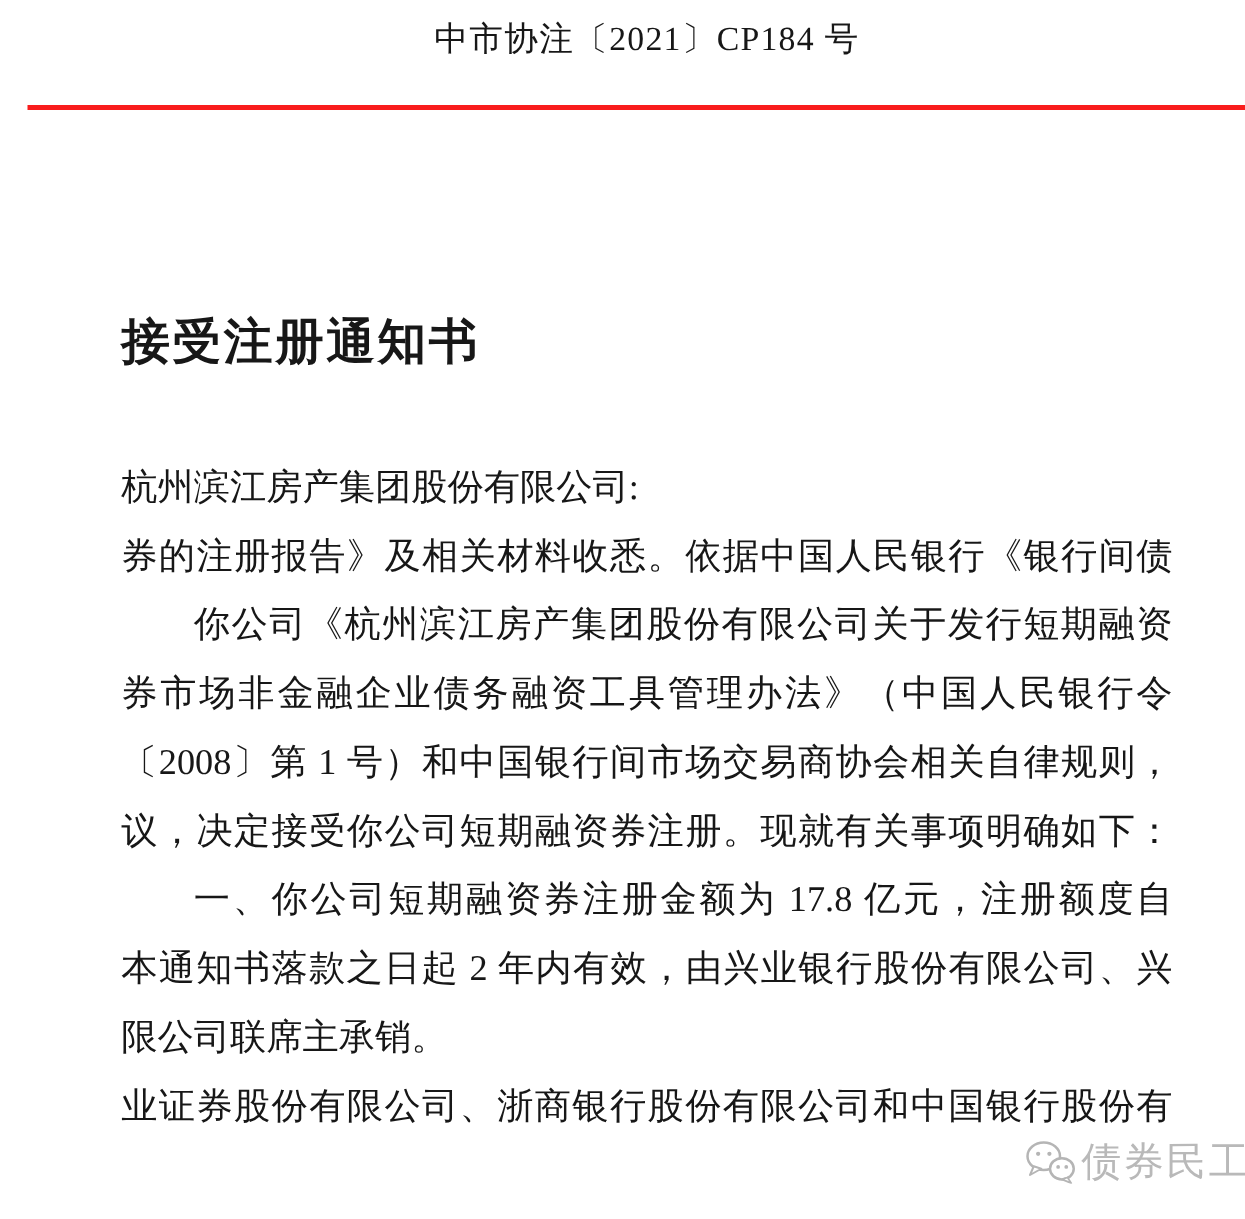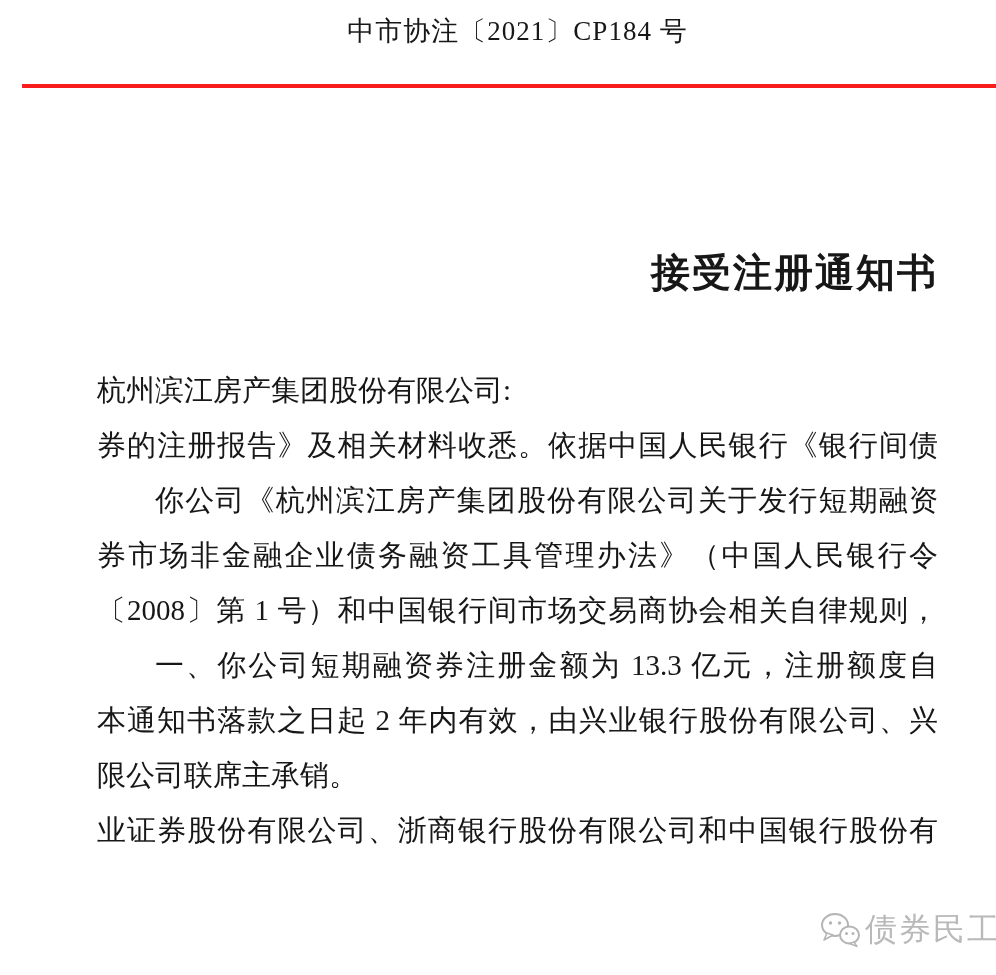--- a/index.html
+++ b/index.html
@@ -32,21 +32,21 @@
     right: 0;
     top: 84px;
     height: 4px;
   }
   .doc-title {
     position: absolute;
     top: 246px;
     left: 97px;
     right: 58px;
     margin: 0;
-    text-align: right;
+    text-align: left;
     font-size: 39px;
     font-weight: bold;
     letter-spacing: 2px;
     white-space: nowrap;
   }
   .doc-body {
     position: absolute;
     top: 363px;
     left: 97px;
     right: 58px;
@@ -98,21 +98,22 @@
   <div class="red-rule" style="background:#f91c1c"></div>
 
   <h1 class="doc-title">接受注册通知书</h1>
 
   <div class="doc-body">
     <div class="line">杭州滨江房产集团股份有限公司:</div>
     <div class="line j">券的注册报告》及相关材料收悉。依据中国人民银行《银行间债</div>
     <div class="line j ind">你公司《杭州滨江房产集团股份有限公司关于发行短期融资</div>
     <div class="line j">券市场非金融企业债务融资工具管理办法》（中国人民银行令</div>
     <div class="line j">〔2008〕第 1 号）和中国银行间市场交易商协会相关自律规则，</div>
-    <div class="line j ind">一、你公司短期融资券注册金额为 13.3 亿元，注册额度自</div>
+    <div class="line j">议，决定接受你公司短期融资券注册。现就有关事项明确如下：</div>
+    <div class="line j ind">一、你公司短期融资券注册金额为 17.8 亿元，注册额度自</div>
     <div class="line j">本通知书落款之日起 2 年内有效，由兴业银行股份有限公司、兴</div>
     <div class="line">限公司联席主承销。</div>
     <div class="line j">业证券股份有限公司、浙商银行股份有限公司和中国银行股份有</div>
   </div>
 
   <div class="watermark">
     <svg class="wm-icon" viewBox="0 0 40 35" xmlns="http://www.w3.org/2000/svg">
 
       <ellipse cx="15" cy="13" rx="13" ry="11" fill="#ffffff" stroke="#b5b5b5" stroke-width="2"></ellipse>
       <path d="M7 21 L4 28 L13 23 Z" fill="#ffffff" stroke="#b5b5b5" stroke-width="1.6" stroke-linejoin="round"></path>

